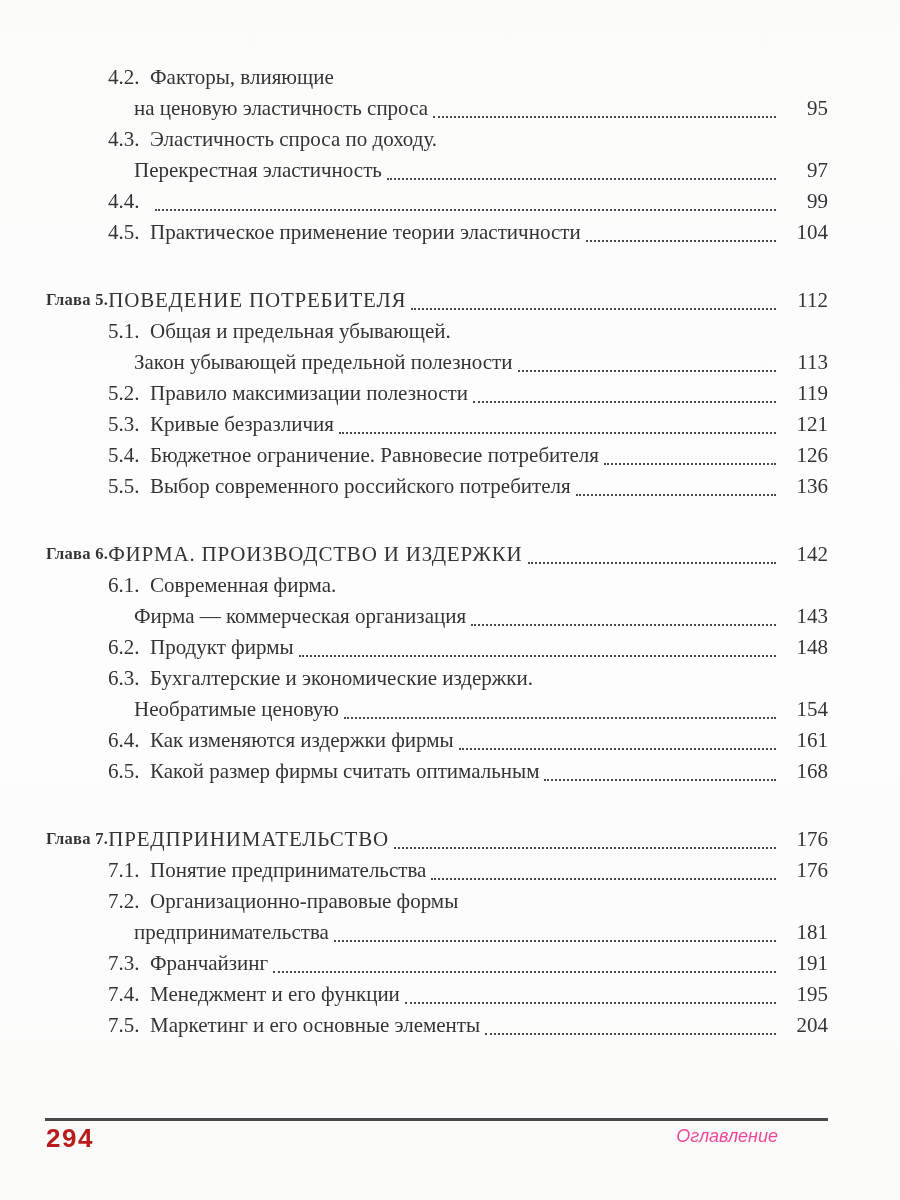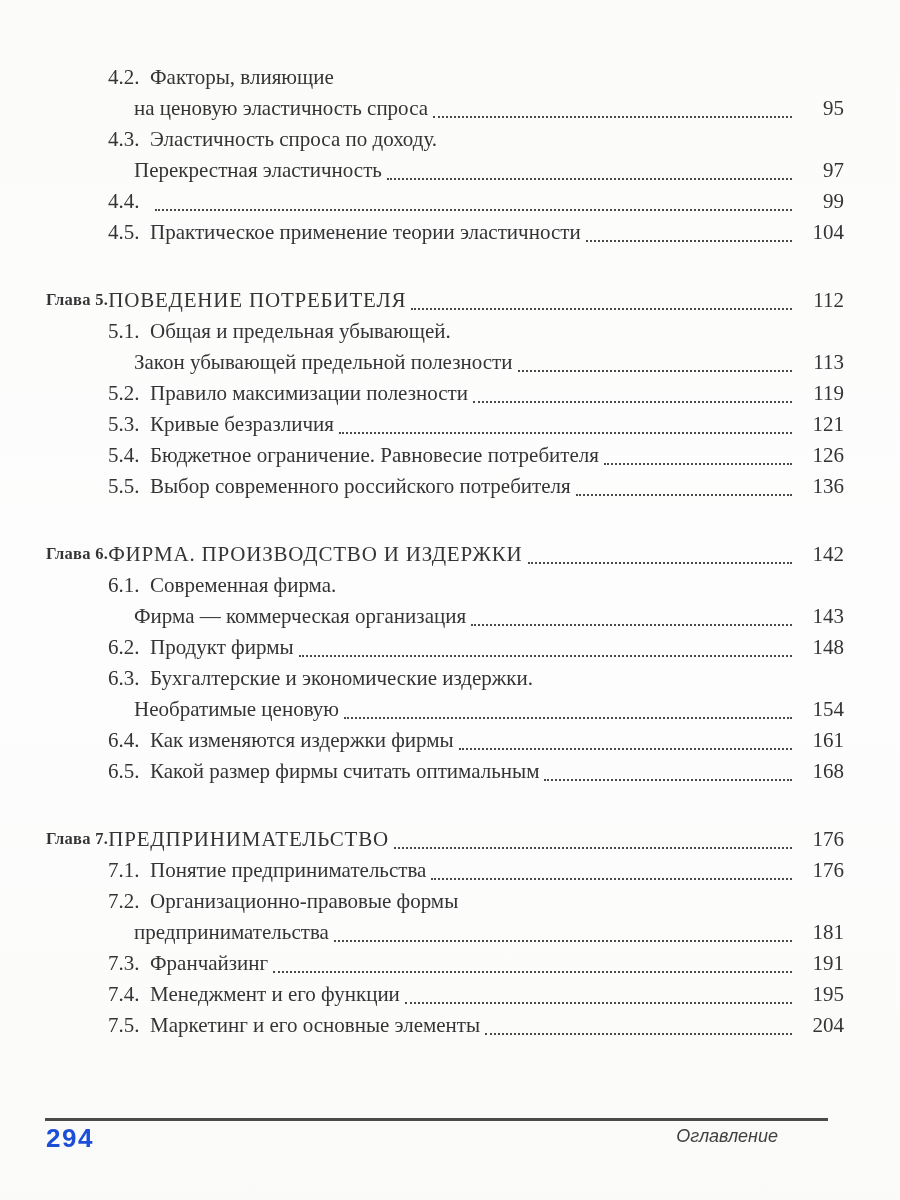--- a/index.html
+++ b/index.html
@@ -6,21 +6,21 @@
   body {
     width:900px; height:1200px;
     background:linear-gradient(180deg,#fbfcfa 0%,#fdfdfd 55%,#fafbf9 100%);
     font-family:"Liberation Serif", serif;
     color:#343434;
     position:relative; overflow:hidden;
   }
   .page { position:absolute; inset:0; }
 
   
-  .toc { position:absolute; left:46px; right:56px; top:62px; }
+  .toc { position:absolute; left:46px; right:72px; top:62px; }
   .line {
     display:flex; align-items:flex-end;
     font-size:21px; line-height:31px; min-height:31px;
     white-space:nowrap;
   }
   .line.chapter { margin-top:36px; }
   .chlabel {
     flex:none; font-weight:bold; font-size:16.5px;
     padding-bottom:1px; letter-spacing:0.3px;
   }
@@ -39,26 +39,26 @@
   
   .footer { position:absolute; inset:0; }
   .rule {
     position:absolute; left:45px; right:72px; top:1118px;
     height:2.5px; background:#4a4a4a;
   }
   .folio {
     position:absolute; left:46px; top:1123px;
     font-family:"Liberation Sans", sans-serif;
     font-weight:bold; font-size:26px; letter-spacing:1.5px;
-    color:#1d4ed8;
+    color:#b91c1c;
   }
   .running {
     position:absolute; right:122px; top:1126px;
     font-family:"Liberation Sans", sans-serif;
-    font-style:italic; font-size:18px; color:#404040;
+    font-style:italic; font-size:18px; color:#ec4899;
   }
 </style>
 </head>
 <body>
 
 <div class="page">
   <main class="toc" id="toc">
       <div class="line sec-first">
         <span class="num">4.2.</span>
         <span class="txt">Факторы, влияющие</span>

